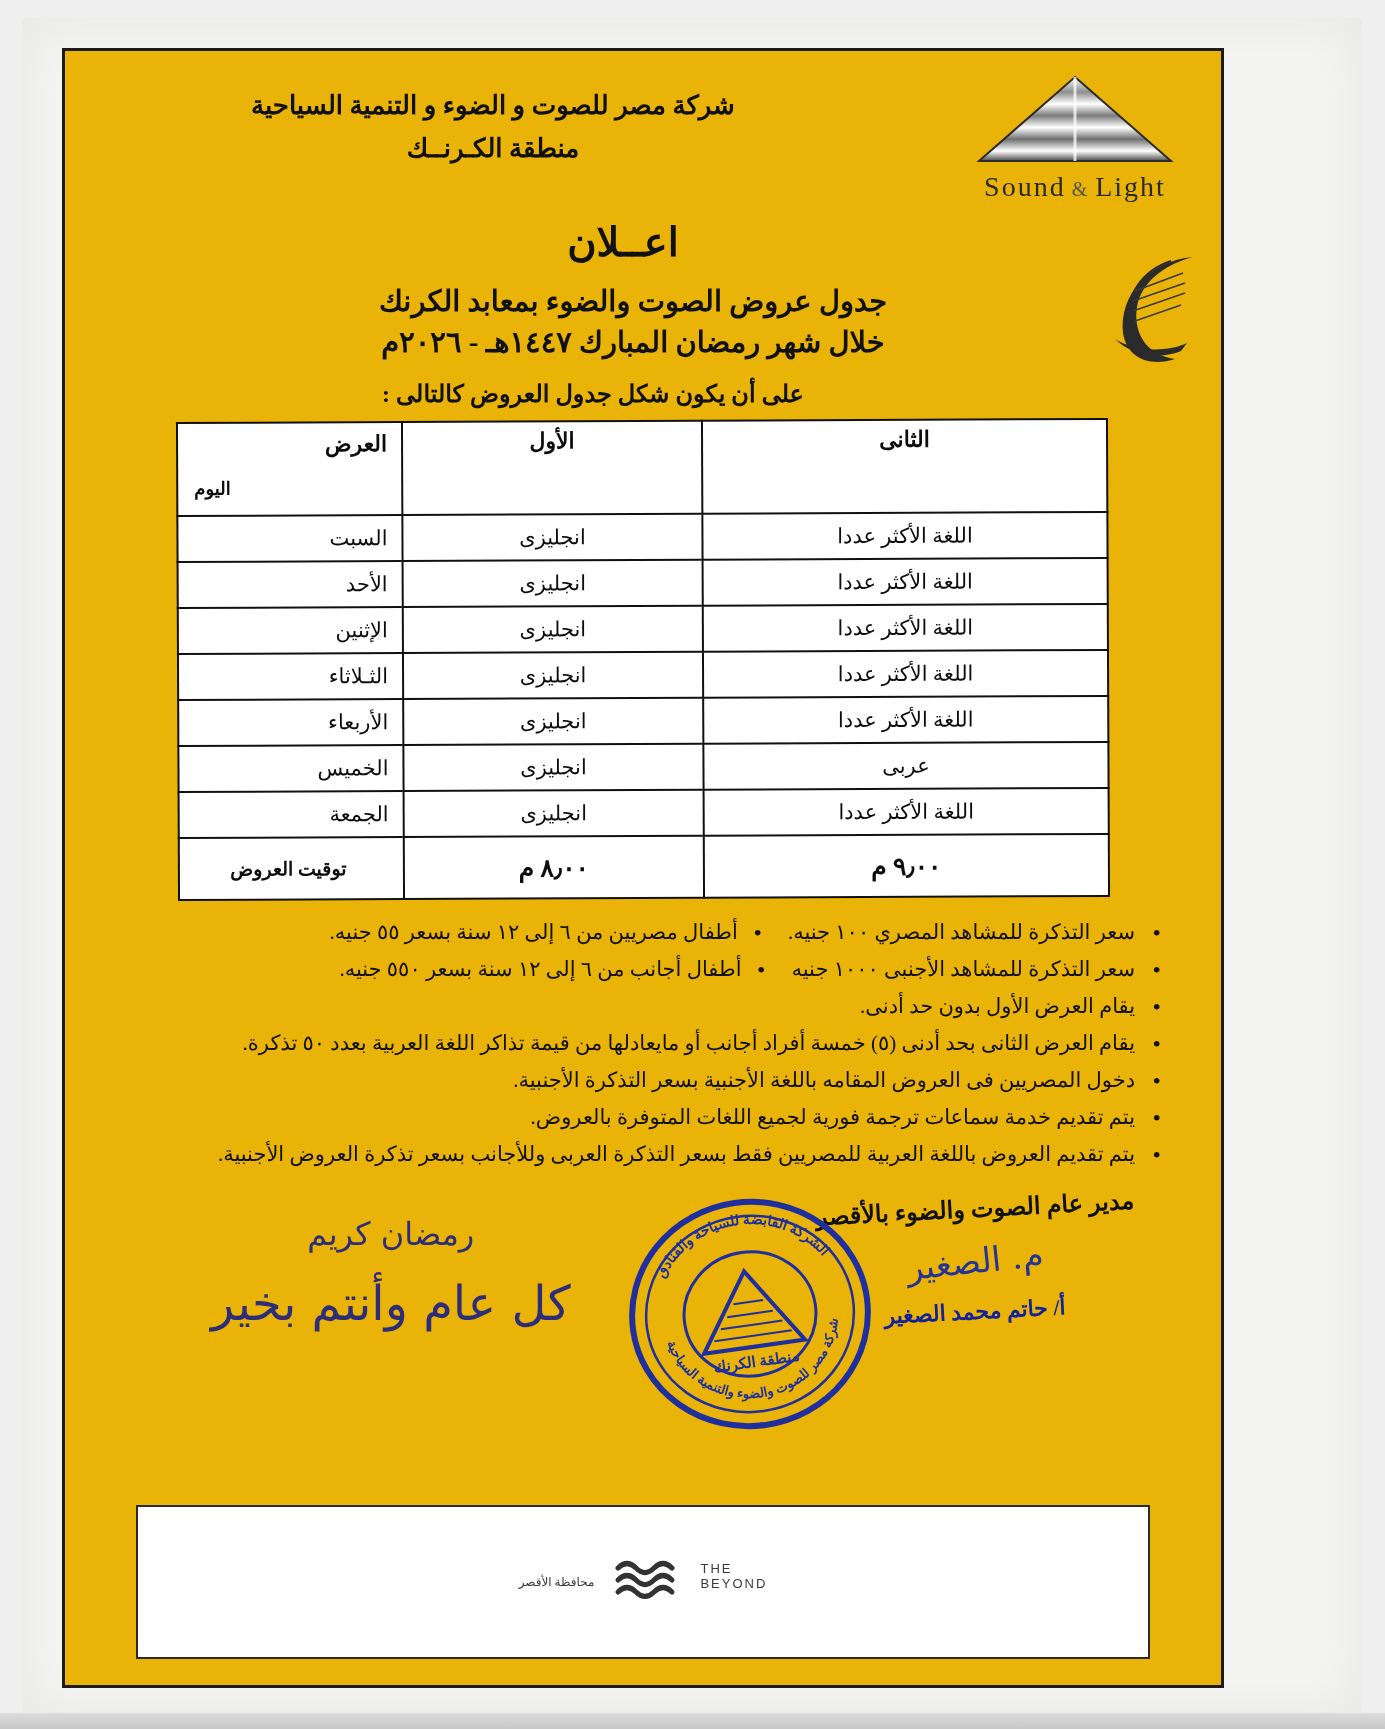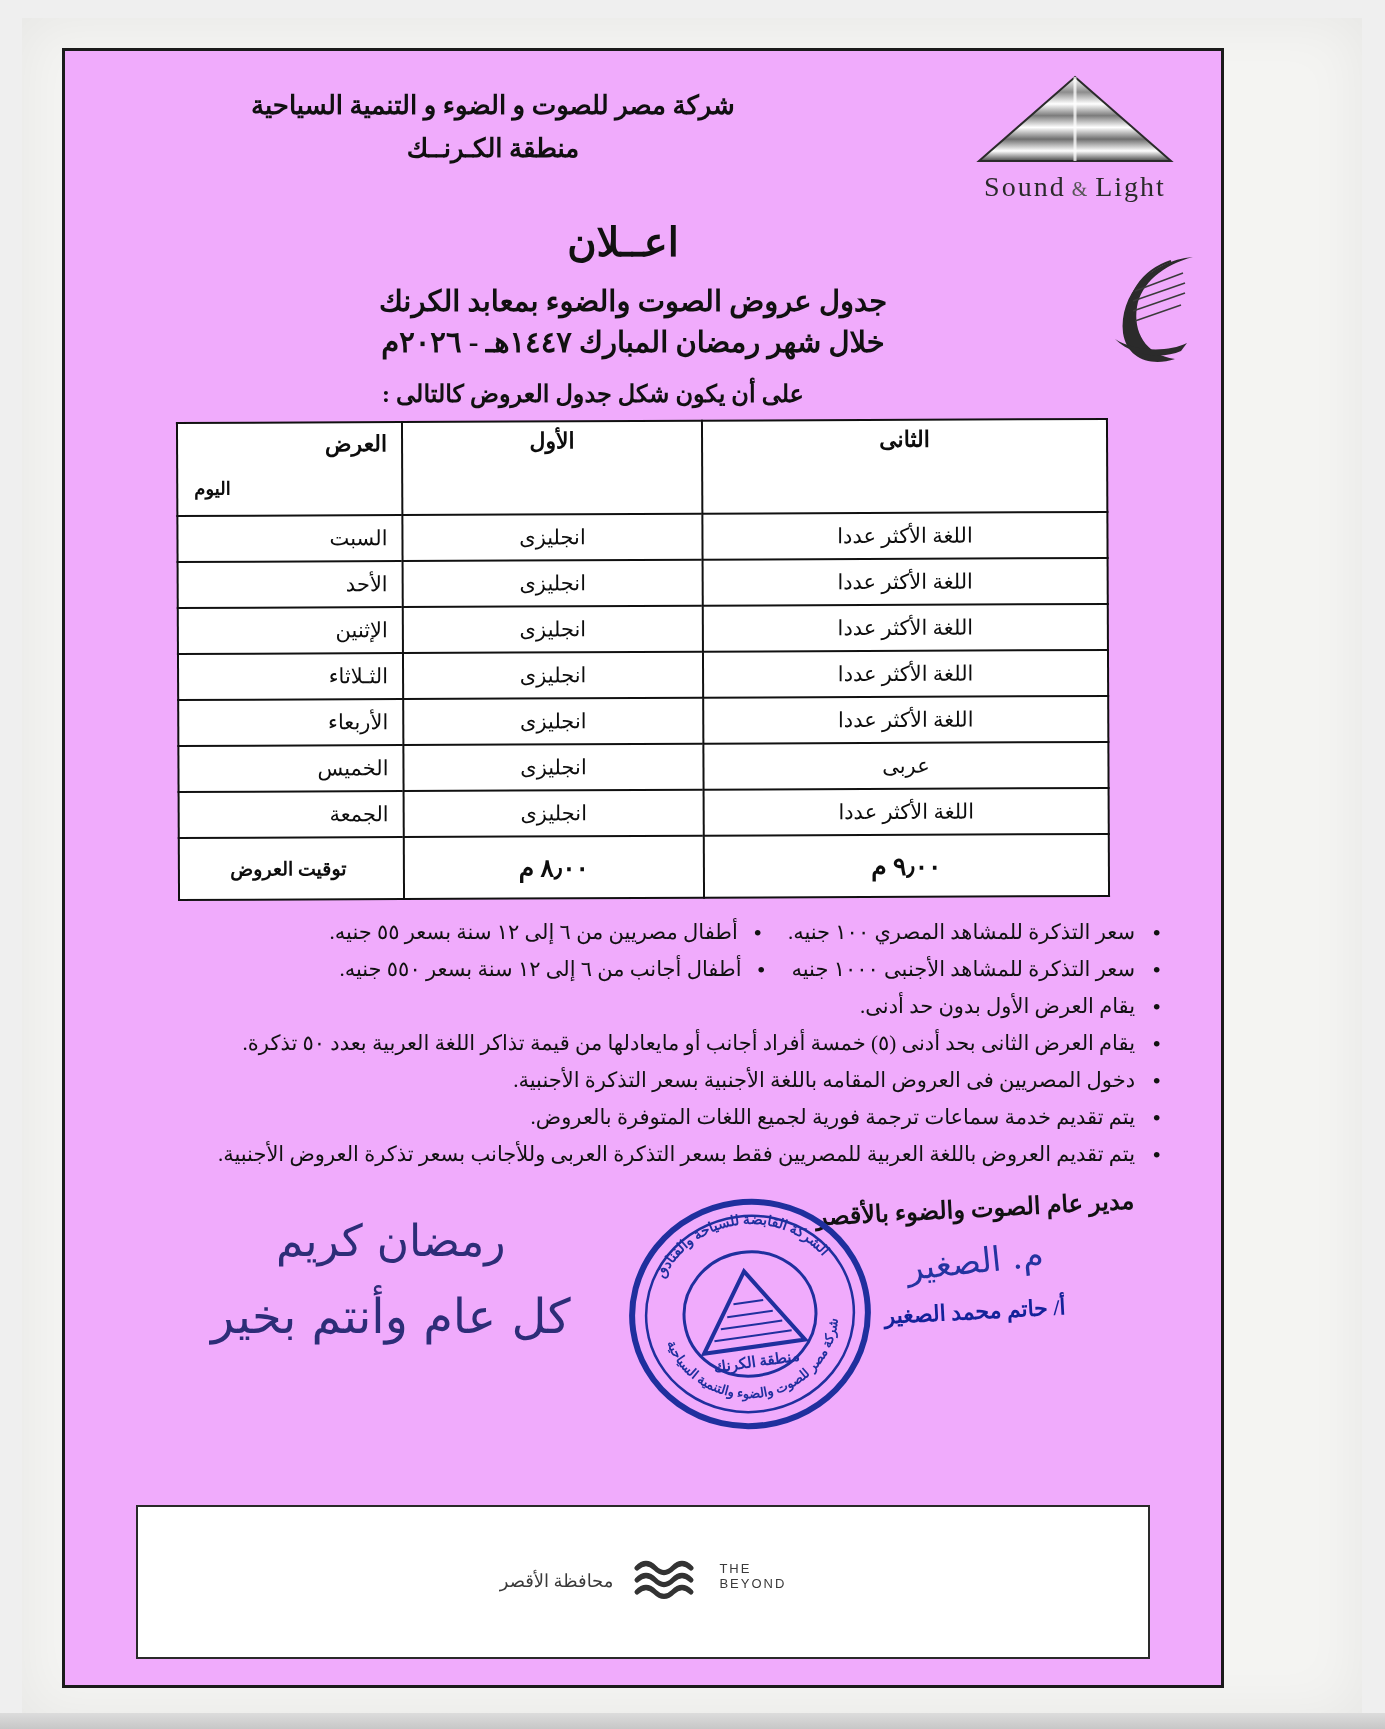--- a/index.html
+++ b/index.html
@@ -22,21 +22,21 @@
     width:1340px; height:1700px;
     background:#f4f4f2;
     box-shadow:inset 0 0 60px rgba(0,0,0,.06);
   }
   
   .frame{
     position:absolute;
     left:40px; top:30px;
     width:1162px; height:1640px;
     border:3px solid #1b1b1b;
-    background:#f0abfc;
+    background:#eab308;
     box-sizing:border-box;
   }
   .inner{
     position:absolute;
     inset:0;
     padding:14px 26px 0 26px;
     box-sizing:border-box;
   }
 
   
@@ -235,21 +235,21 @@
   }
   
   .greet{
     position:absolute;
     left:120px;
     top:20px;
     text-align:center;
     color:#2b2b7a;
   }
   .greet .g1{
-    font-size:44px;
+    font-size:32px;
     font-family:"DejaVu Serif", serif;
     letter-spacing:4px;
     color:#2d2d78;
   }
   .greet .g2{
     font-size:48px;
     font-family:"DejaVu Serif", serif;
     margin-top:22px;
     letter-spacing:2px;
     color:#2d2d78;
@@ -290,21 +290,21 @@
     font-family:"Liberation Sans", sans-serif;
     font-size:13px;
     line-height:1.15;
     letter-spacing:2px;
     color:#3a3a3a;
     text-align:left;
     padding-bottom:10px;
   }
   .lux-tiny{
     font-family:"Liberation Serif", serif;
-    font-size:18px;
+    font-size:12px;
     color:#3a3a3a;
     text-align:center;
     direction:rtl;
     line-height:1.2;
   }
   .lux-o{
     position:relative;
     display:inline-block;
     width:56px;height:56px;
     border:8px solid #1d1d1d;

